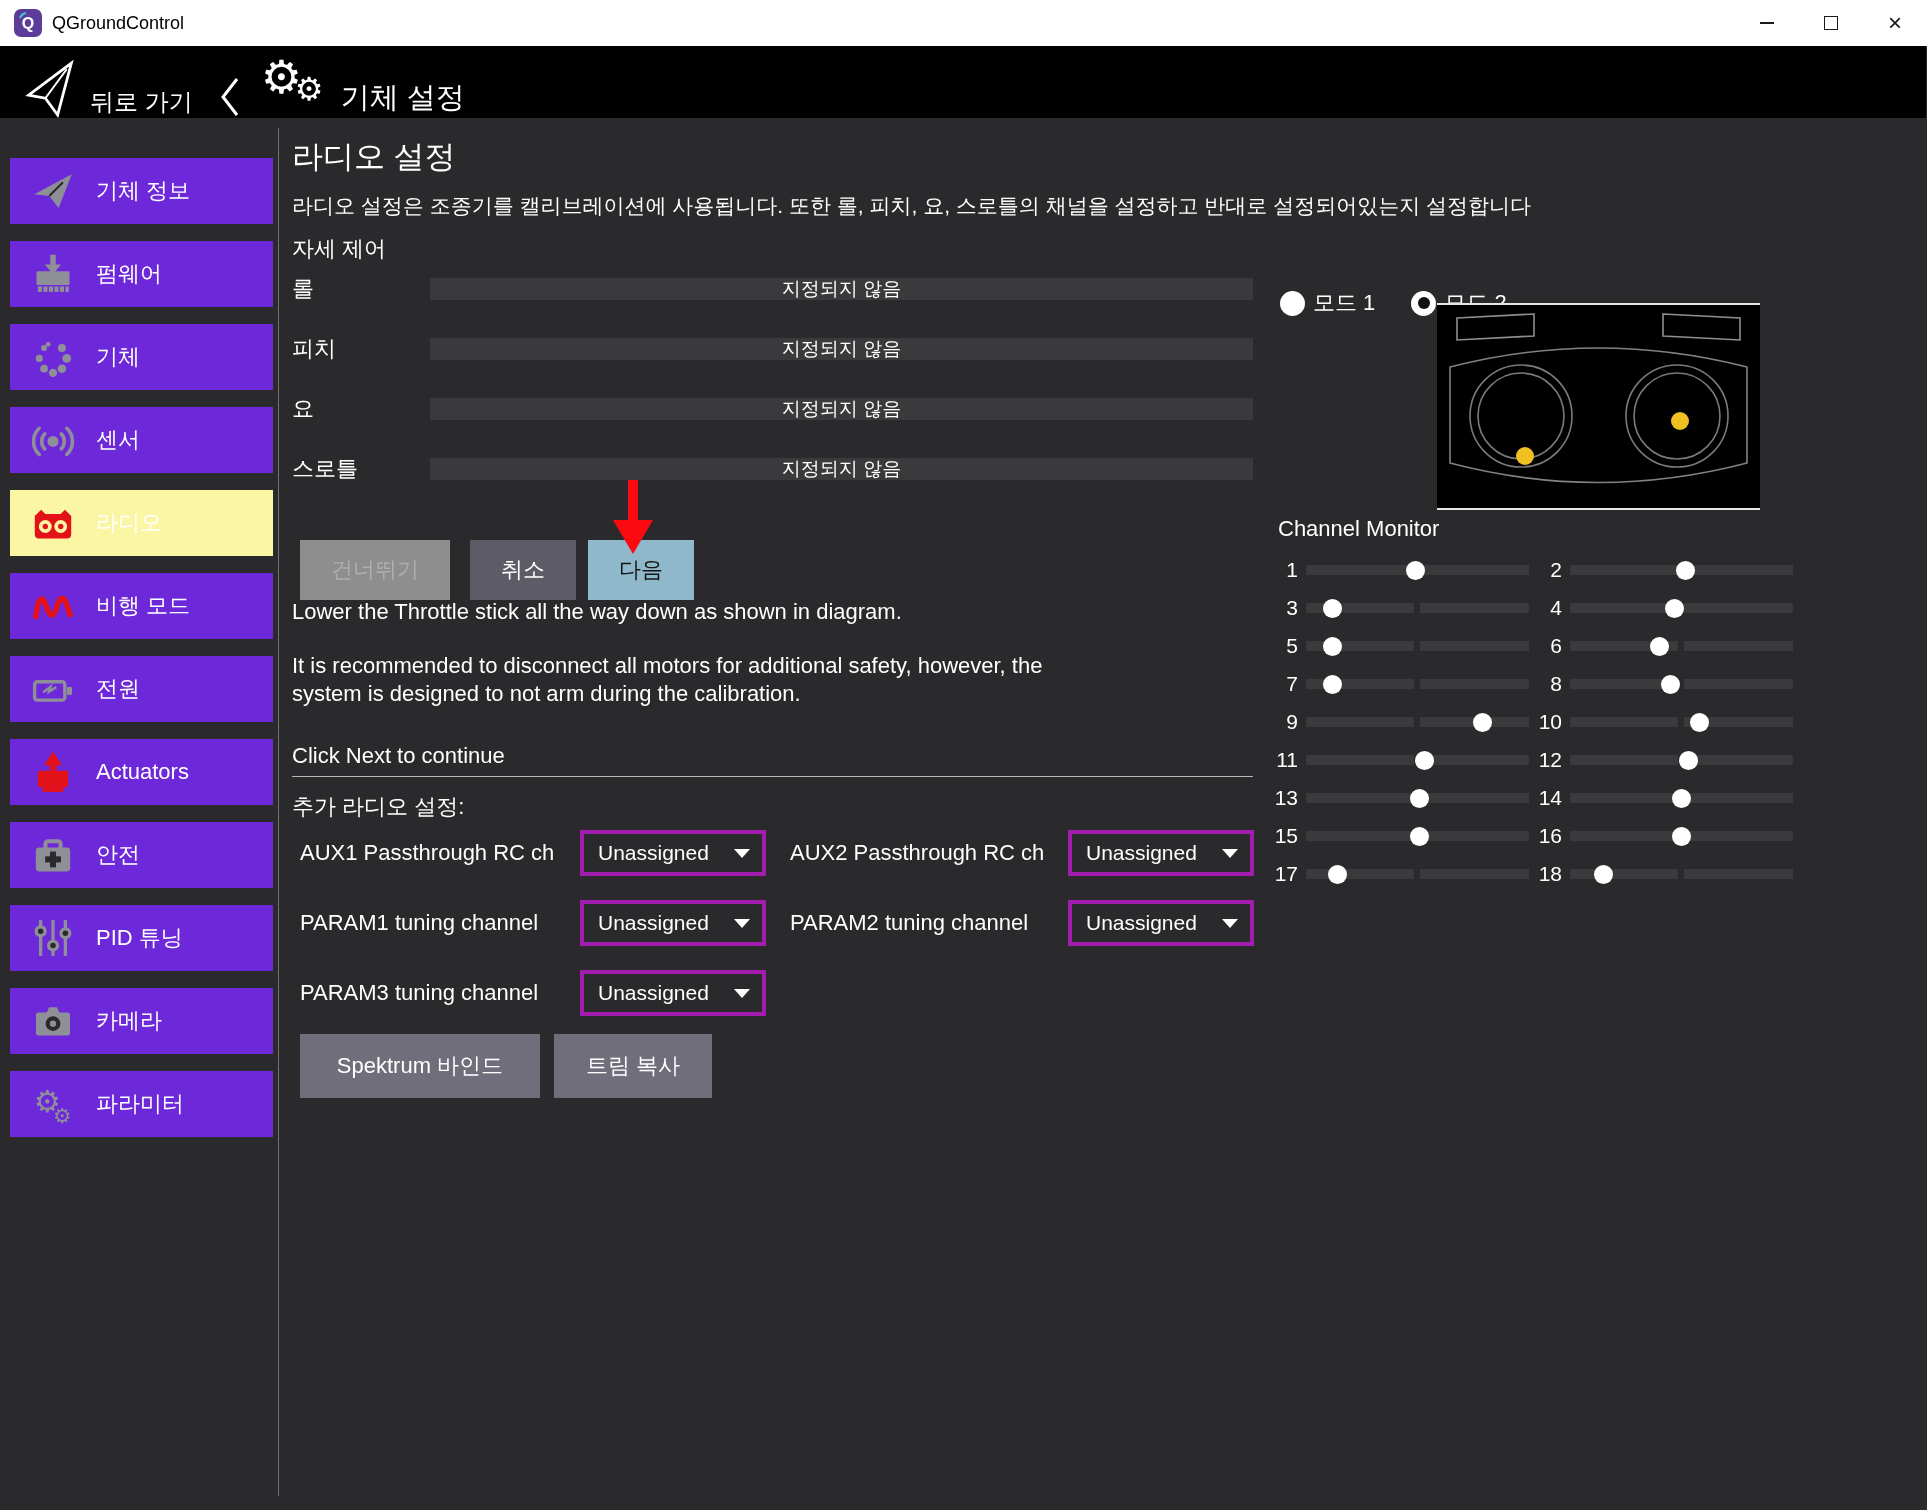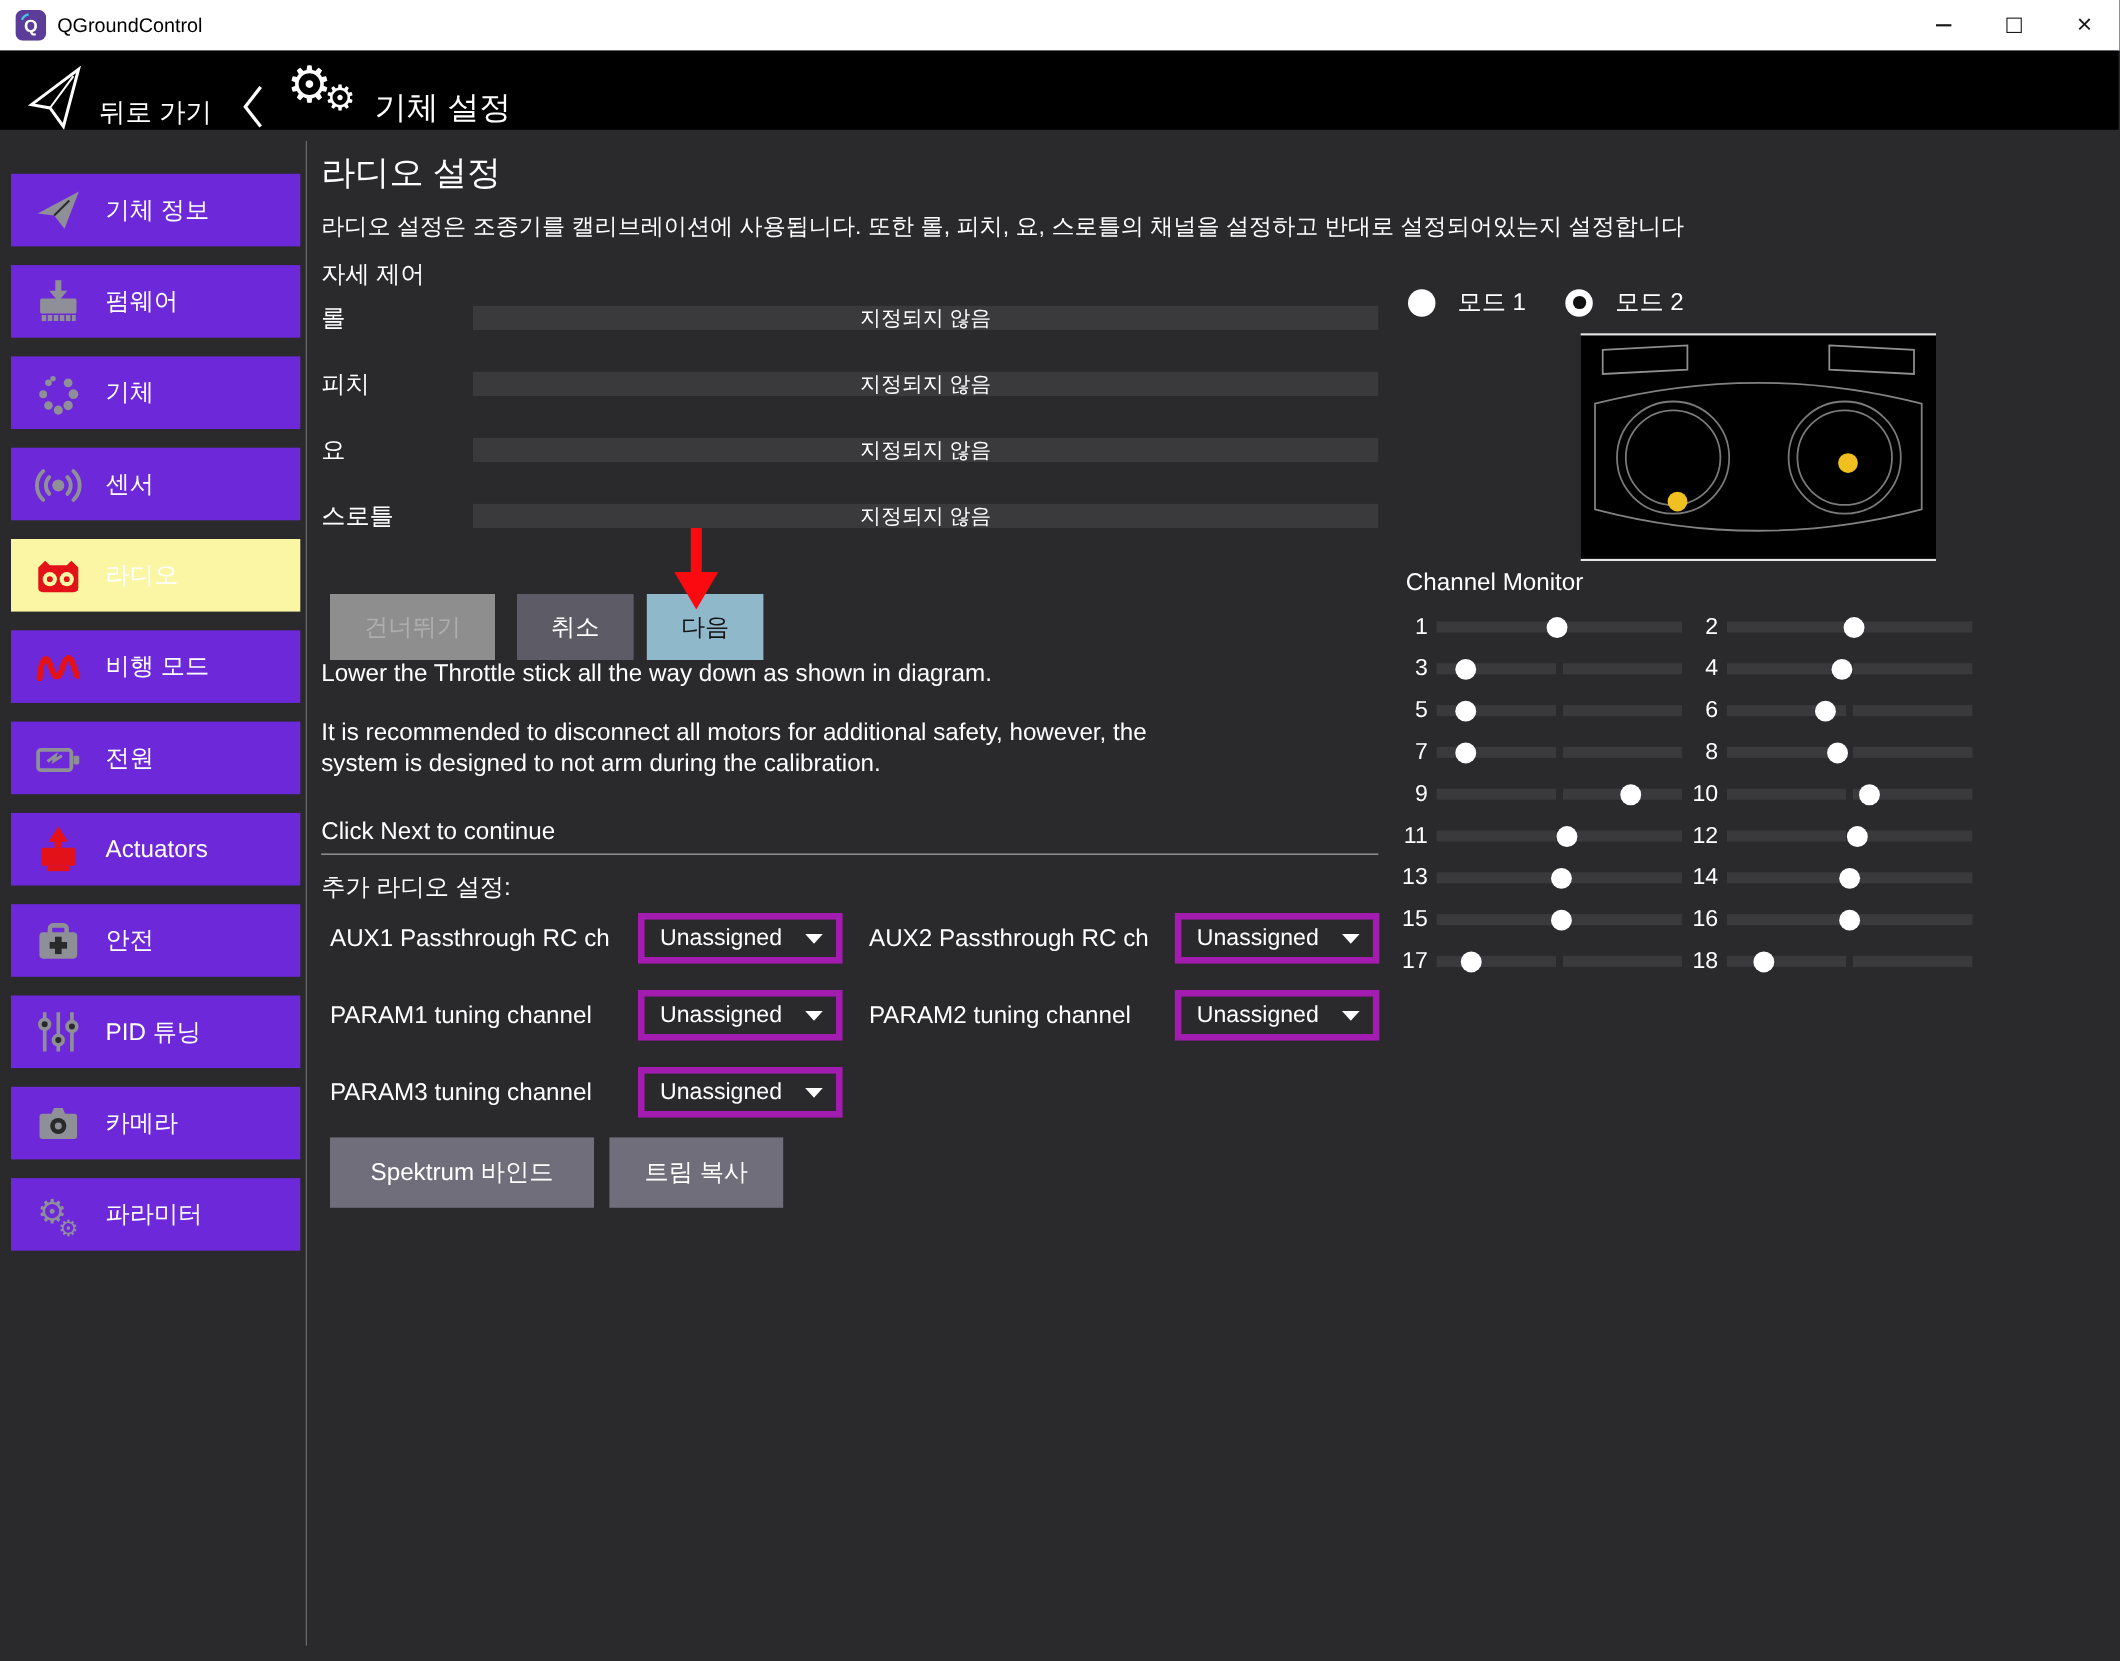--- a/index.html
+++ b/index.html
@@ -45,30 +45,30 @@
   .wizard{top:412px;left:8px;display:flex;}
   .wbtn{height:60px;display:flex;align-items:center;justify-content:center;font-size:22px;cursor:pointer;}
   .btn-skip{width:150px;background:var(--disabled-button,#8e8e8e);color:#aeaeae;margin-right:20px;}
   .btn-cancel{width:106px;background:var(--cancel-button,#5d5c66);color:#fff;margin-right:12px;}
   .btn-next{width:106px;background:var(--next-button,#8fb9ca);color:#141414;}
   .red-arrow{top:352px;left:319px;}
   .en-text{font-size:22px;line-height:28px;}
   .hdivider{top:648px;left:0;width:961px;height:1px;background:#b9b9b9;}
   .dd-row{left:0;width:961px;height:46px;}
   .dd-label{position:absolute;top:0;height:46px;display:flex;align-items:center;font-size:22px;white-space:nowrap;overflow:hidden;}
-  .dd-box{position:absolute;top:0;width:186px;height:46px;border:6px solid #a21caf;background:#2a292b;display:flex;align-items:center;cursor:pointer;box-sizing:border-box;}
+  .dd-box{position:absolute;top:0;width:186px;height:46px;border:4px solid #a21caf;background:#2a292b;display:flex;align-items:center;cursor:pointer;box-sizing:border-box;}
   .dd-box .val{margin-left:14px;font-size:21px;flex:1;}
   .dd-caret{width:0;height:0;border-left:8px solid transparent;border-right:8px solid transparent;border-top:9px solid #fff;margin-right:12px;}
   .bind-row{top:906px;left:8px;display:flex;}
   .bbtn{height:64px;background:var(--bind-button,#6f6e7a);color:#fff;display:flex;align-items:center;justify-content:center;font-size:22px;cursor:pointer;}
   .btn-spektrum{width:240px;margin-right:14px;}
   .btn-trim{width:158px;}
   
   .modes{position:absolute;left:1280px;top:260px;display:flex;gap:36px;}
-  .mode{display:flex;align-items:center;gap:20px;cursor:pointer;}
+  .mode{display:flex;align-items:center;gap:8px;cursor:pointer;margin-top:28px;}
   .radio{width:25px;height:25px;border-radius:50%;background:#fff;display:flex;align-items:center;justify-content:center;}
   .radio .dot{width:12px;height:12px;border-radius:50%;background:#111;display:none;}
   .mode.selected .radio .dot{display:block;}
   .mode .mlbl{font-size:22px;}
   .diagram{position:absolute;left:1437px;top:303px;width:323px;height:203px;border-top:2px solid #e6e6e6;border-bottom:2px solid #e6e6e6;}
   .cm-title{position:absolute;left:1278px;top:516px;font-size:22px;}
   .channels{position:absolute;left:1270px;top:551px;width:523px;}
   .ch-row{height:38px;display:flex;justify-content:space-between;align-items:center;}
   .ch-cell{display:flex;align-items:center;width:259px;}
   .ch-num{width:28px;text-align:right;font-size:21px;}

